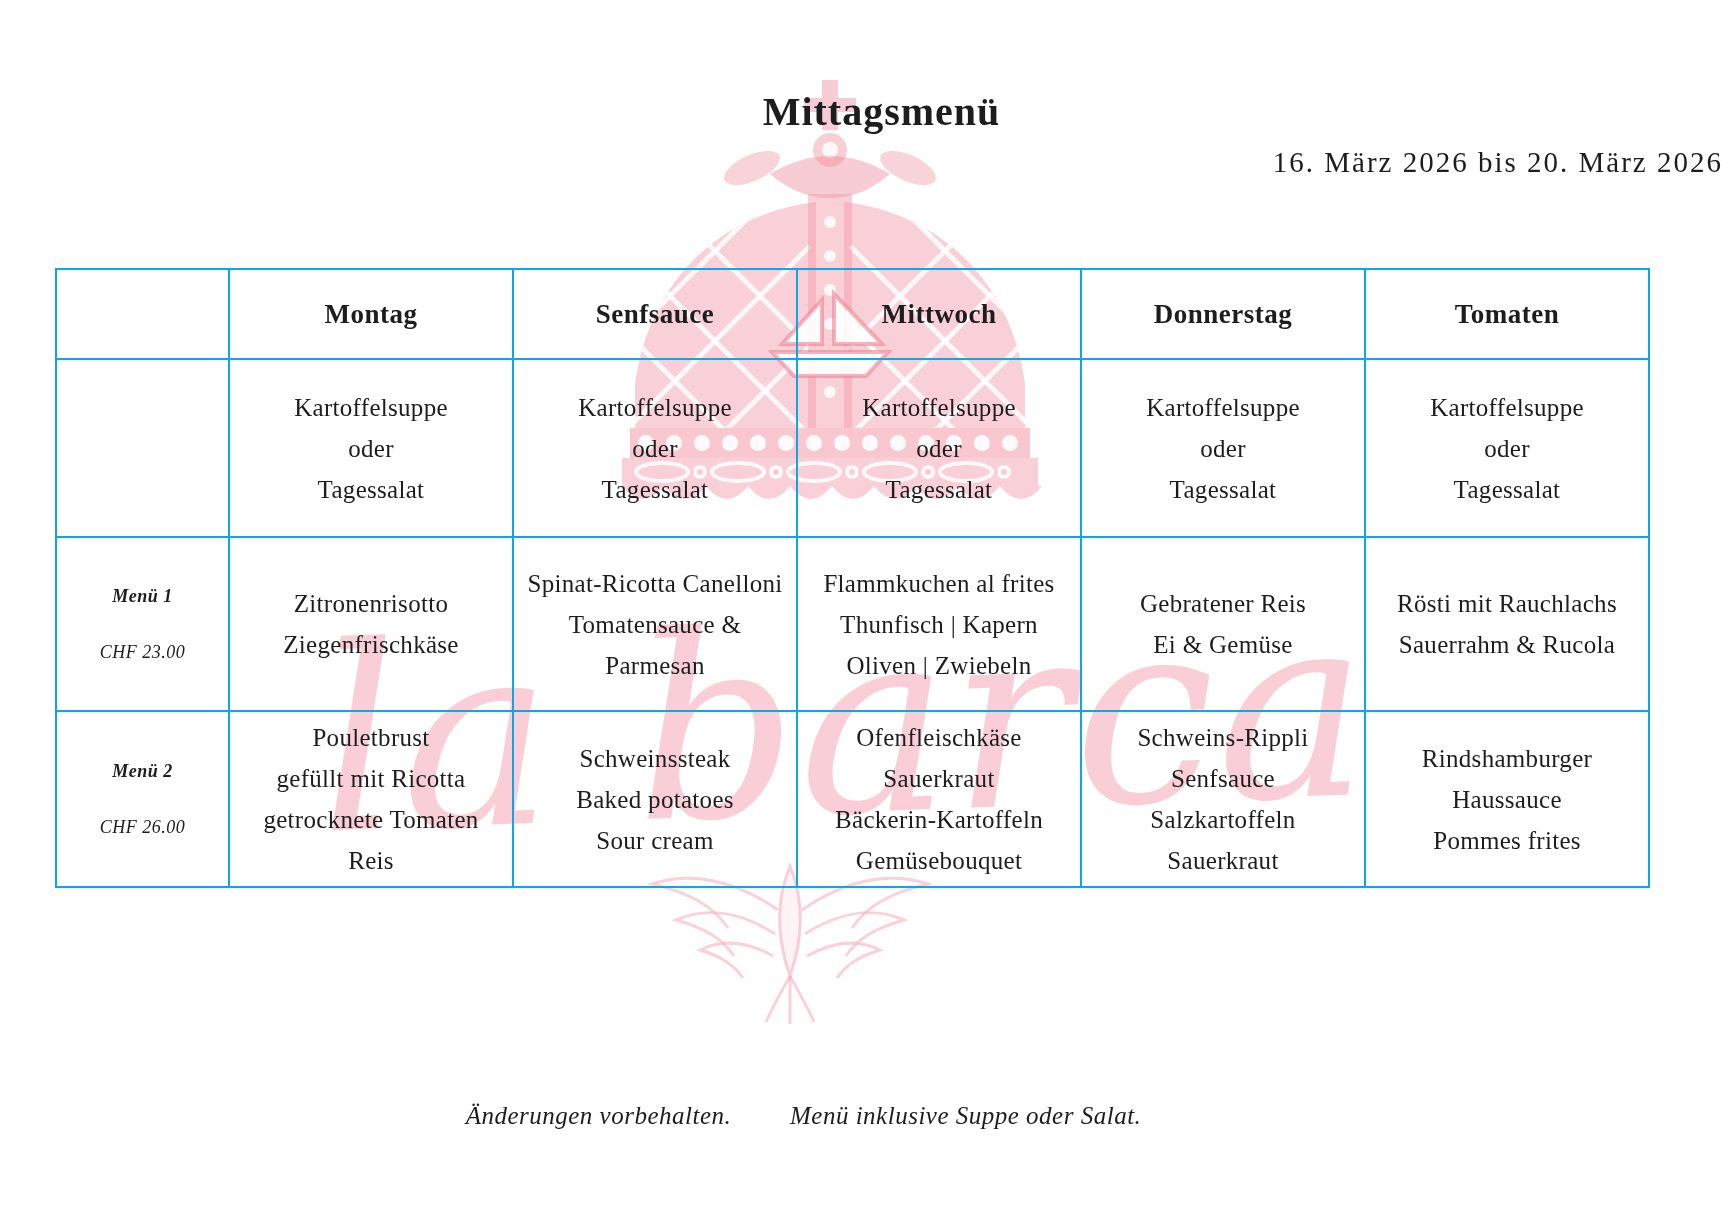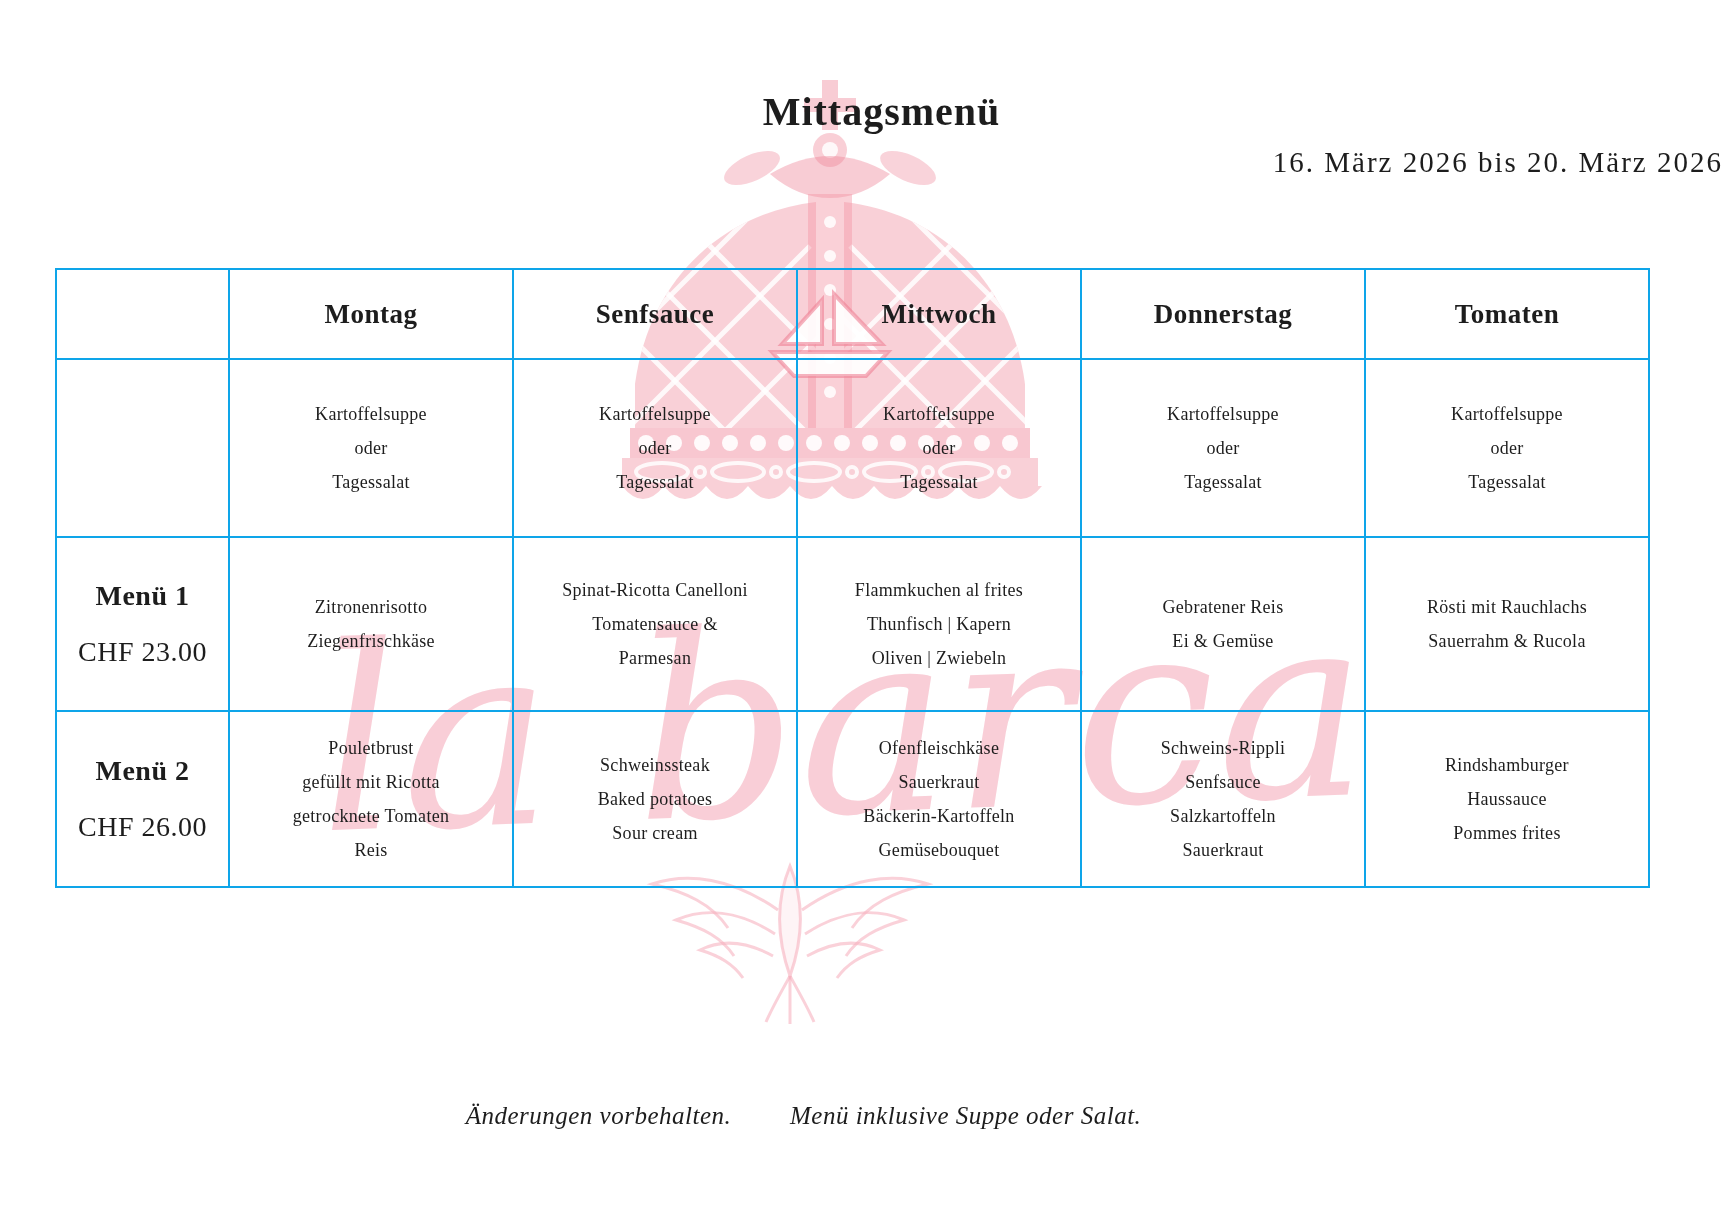--- a/index.html
+++ b/index.html
@@ -40,24 +40,24 @@
     padding:4px 3px;
     background:transparent;
   }
   col.c-label { width:173px; }
   col.c-day   { width:284px; }
   tr.hdr th { height:80px; font-size:27px; font-weight:bold; letter-spacing:0.5px; }
   tr.r1 td { height:168px; }
   tr.r2 td { height:164px; }
   tr.r3 td { height:166px; }
   td.cell {
-    font-size:18px; line-height:34px;
+    font-size:25px; line-height:41px;
     white-space:pre-line; letter-spacing:0.3px;
   }
-  td.rowlabel { font-size:28px; line-height:36px; }
+  td.rowlabel { font-size:18px; line-height:36px;font-style:italic; }
   .menu-label { font-weight:bold; letter-spacing:0.5px; }
   .menu-price { font-weight:normal; letter-spacing:0.5px;margin-top:20px; }
   .footer {
     position:absolute; top:1102px; left:0; width:100%;
     text-align:center; font-size:25px; letter-spacing:0.5px;
   }
   .footer-inner { display:inline-block; transform:translateX(-58px);font-style:italic; }
   .footer-note-1 { margin-right:52px; }
 </style>
 </head>

